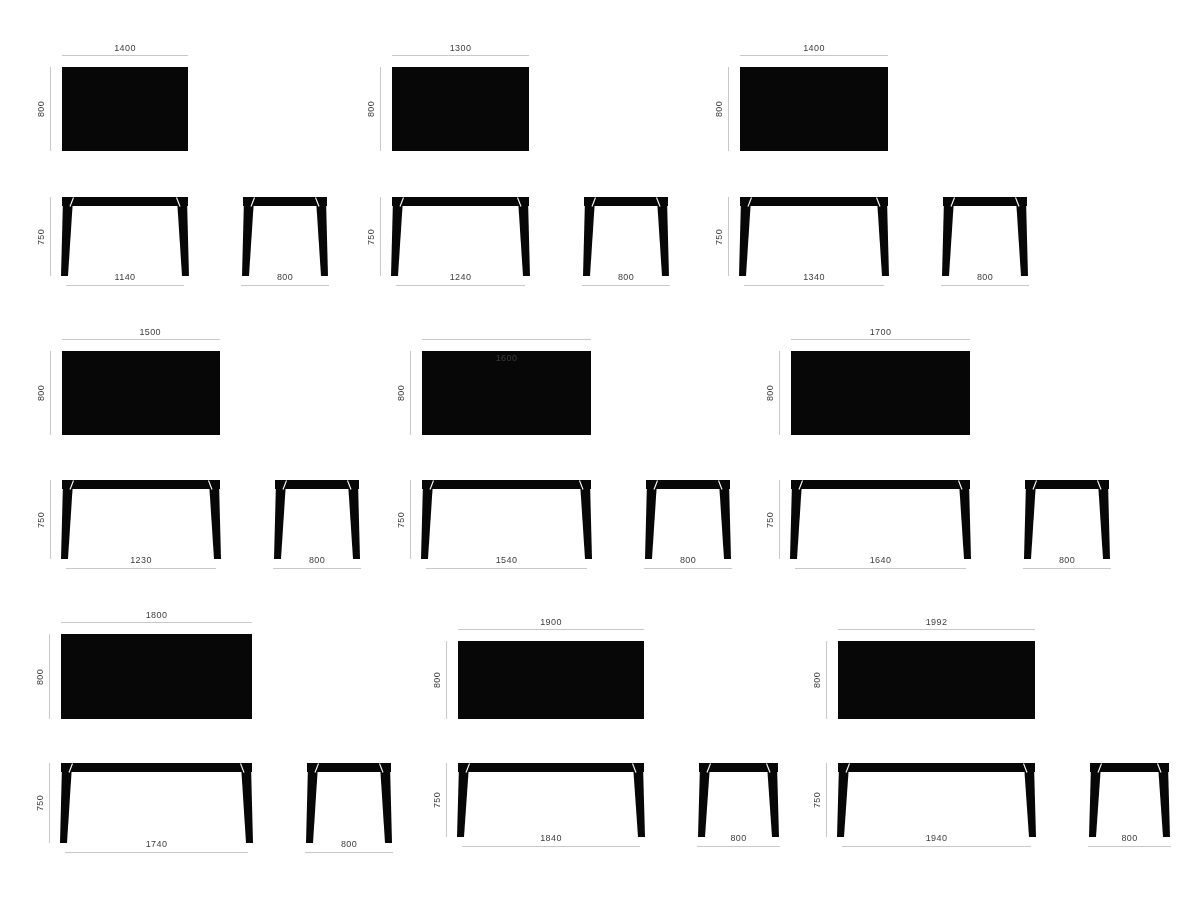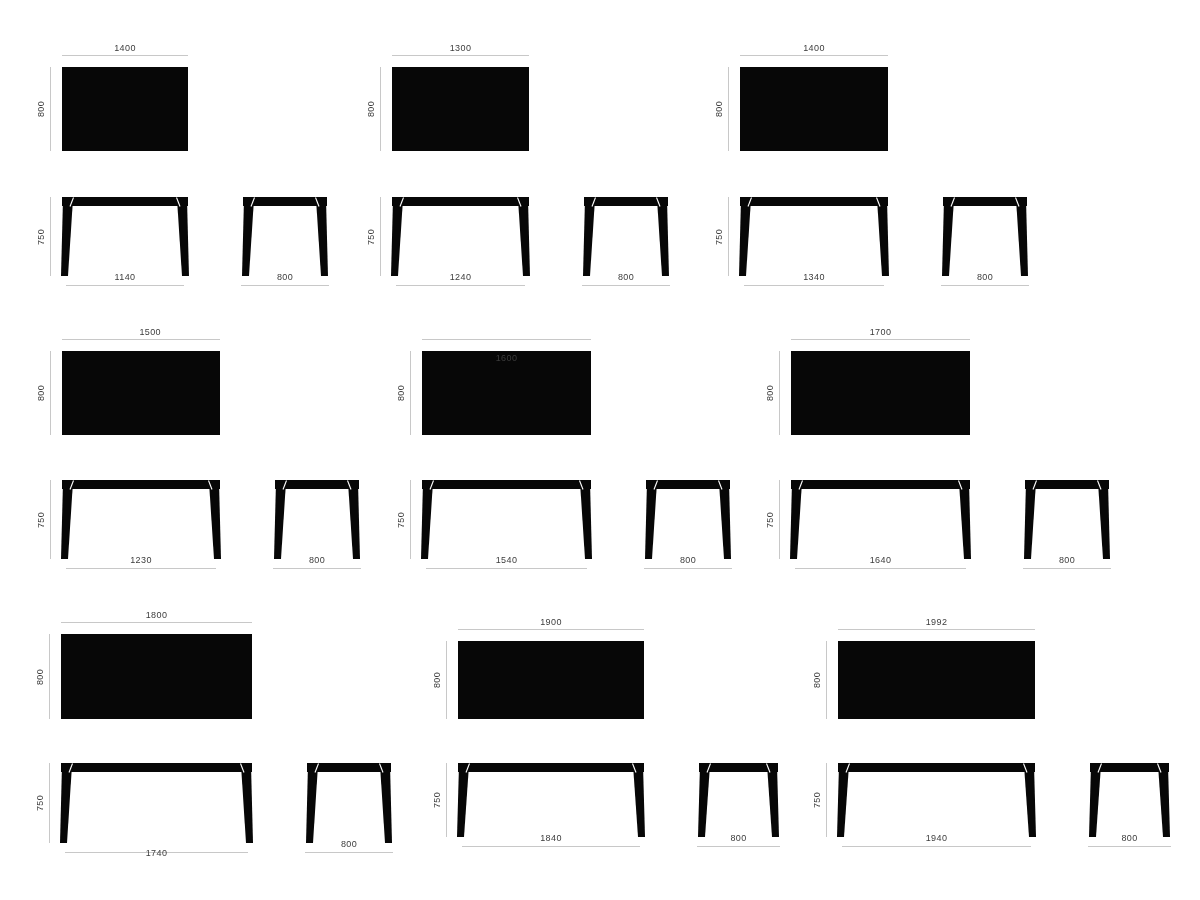--- a/index.html
+++ b/index.html
@@ -190,21 +190,21 @@
     <svg class="elev" viewBox="-3 0 197 80" width="197" height="80" style="left: 58px; top: 763px;">
       <rect x="0" y="0" width="191" height="9" fill="#070707"></rect>
       <polygon points="1,2 11,2 6,80 -1,80" fill="#070707"></polygon>
       <polygon points="190,2 180,2 185,80 192,80" fill="#070707"></polygon>
       <line x1="11.5" y1="0.5" x2="8" y2="9.5" stroke="#ffffff" stroke-width="1.1"></line>
       <line x1="179.5" y1="0.5" x2="183" y2="9.5" stroke="#ffffff" stroke-width="1.1"></line>
     </svg>
     <div class="vline" style="background: rgb(200, 200, 200); left: 49px; top: 763px; height: 80px;"></div>
     <div class="dimlabel vrot" style="color: rgb(60, 60, 60); left: 20px; top: 798px; width: 40px; height: 10px;">750</div>
     <div class="hline" style="background: rgb(200, 200, 200); left: 65px; top: 852px; width: 183px;"></div>
-    <div class="dimlabel" style="color: rgb(60, 60, 60); left: 136.5px; top: 839px; width: 40px; height: 10px; margin-top: 9px;">1740</div>
+    <div class="dimlabel" style="color: rgb(60, 60, 60); left: 136.5px; top: 839px; width: 40px; height: 10px;">1740</div>
     <svg class="elev" viewBox="-3 0 90 80" width="90" height="80" style="left: 304px; top: 763px;">
       <rect x="0" y="0" width="84" height="9" fill="#070707"></rect>
       <polygon points="1,2 11,2 6,80 -1,80" fill="#070707"></polygon>
       <polygon points="83,2 73,2 78,80 85,80" fill="#070707"></polygon>
       <line x1="11.5" y1="0.5" x2="8" y2="9.5" stroke="#ffffff" stroke-width="1.1"></line>
       <line x1="72.5" y1="0.5" x2="76" y2="9.5" stroke="#ffffff" stroke-width="1.1"></line>
     </svg>
     <div class="hline" style="background: rgb(200, 200, 200); left: 305px; top: 852px; width: 88px;"></div>
     <div class="dimlabel" style="color: rgb(60, 60, 60); left: 329px; top: 839px; width: 40px; height: 10px;">800</div>
     <div class="toprect" style="background: rgb(7, 7, 7); left: 458px; top: 641px; width: 186px; height: 78px;"></div>

